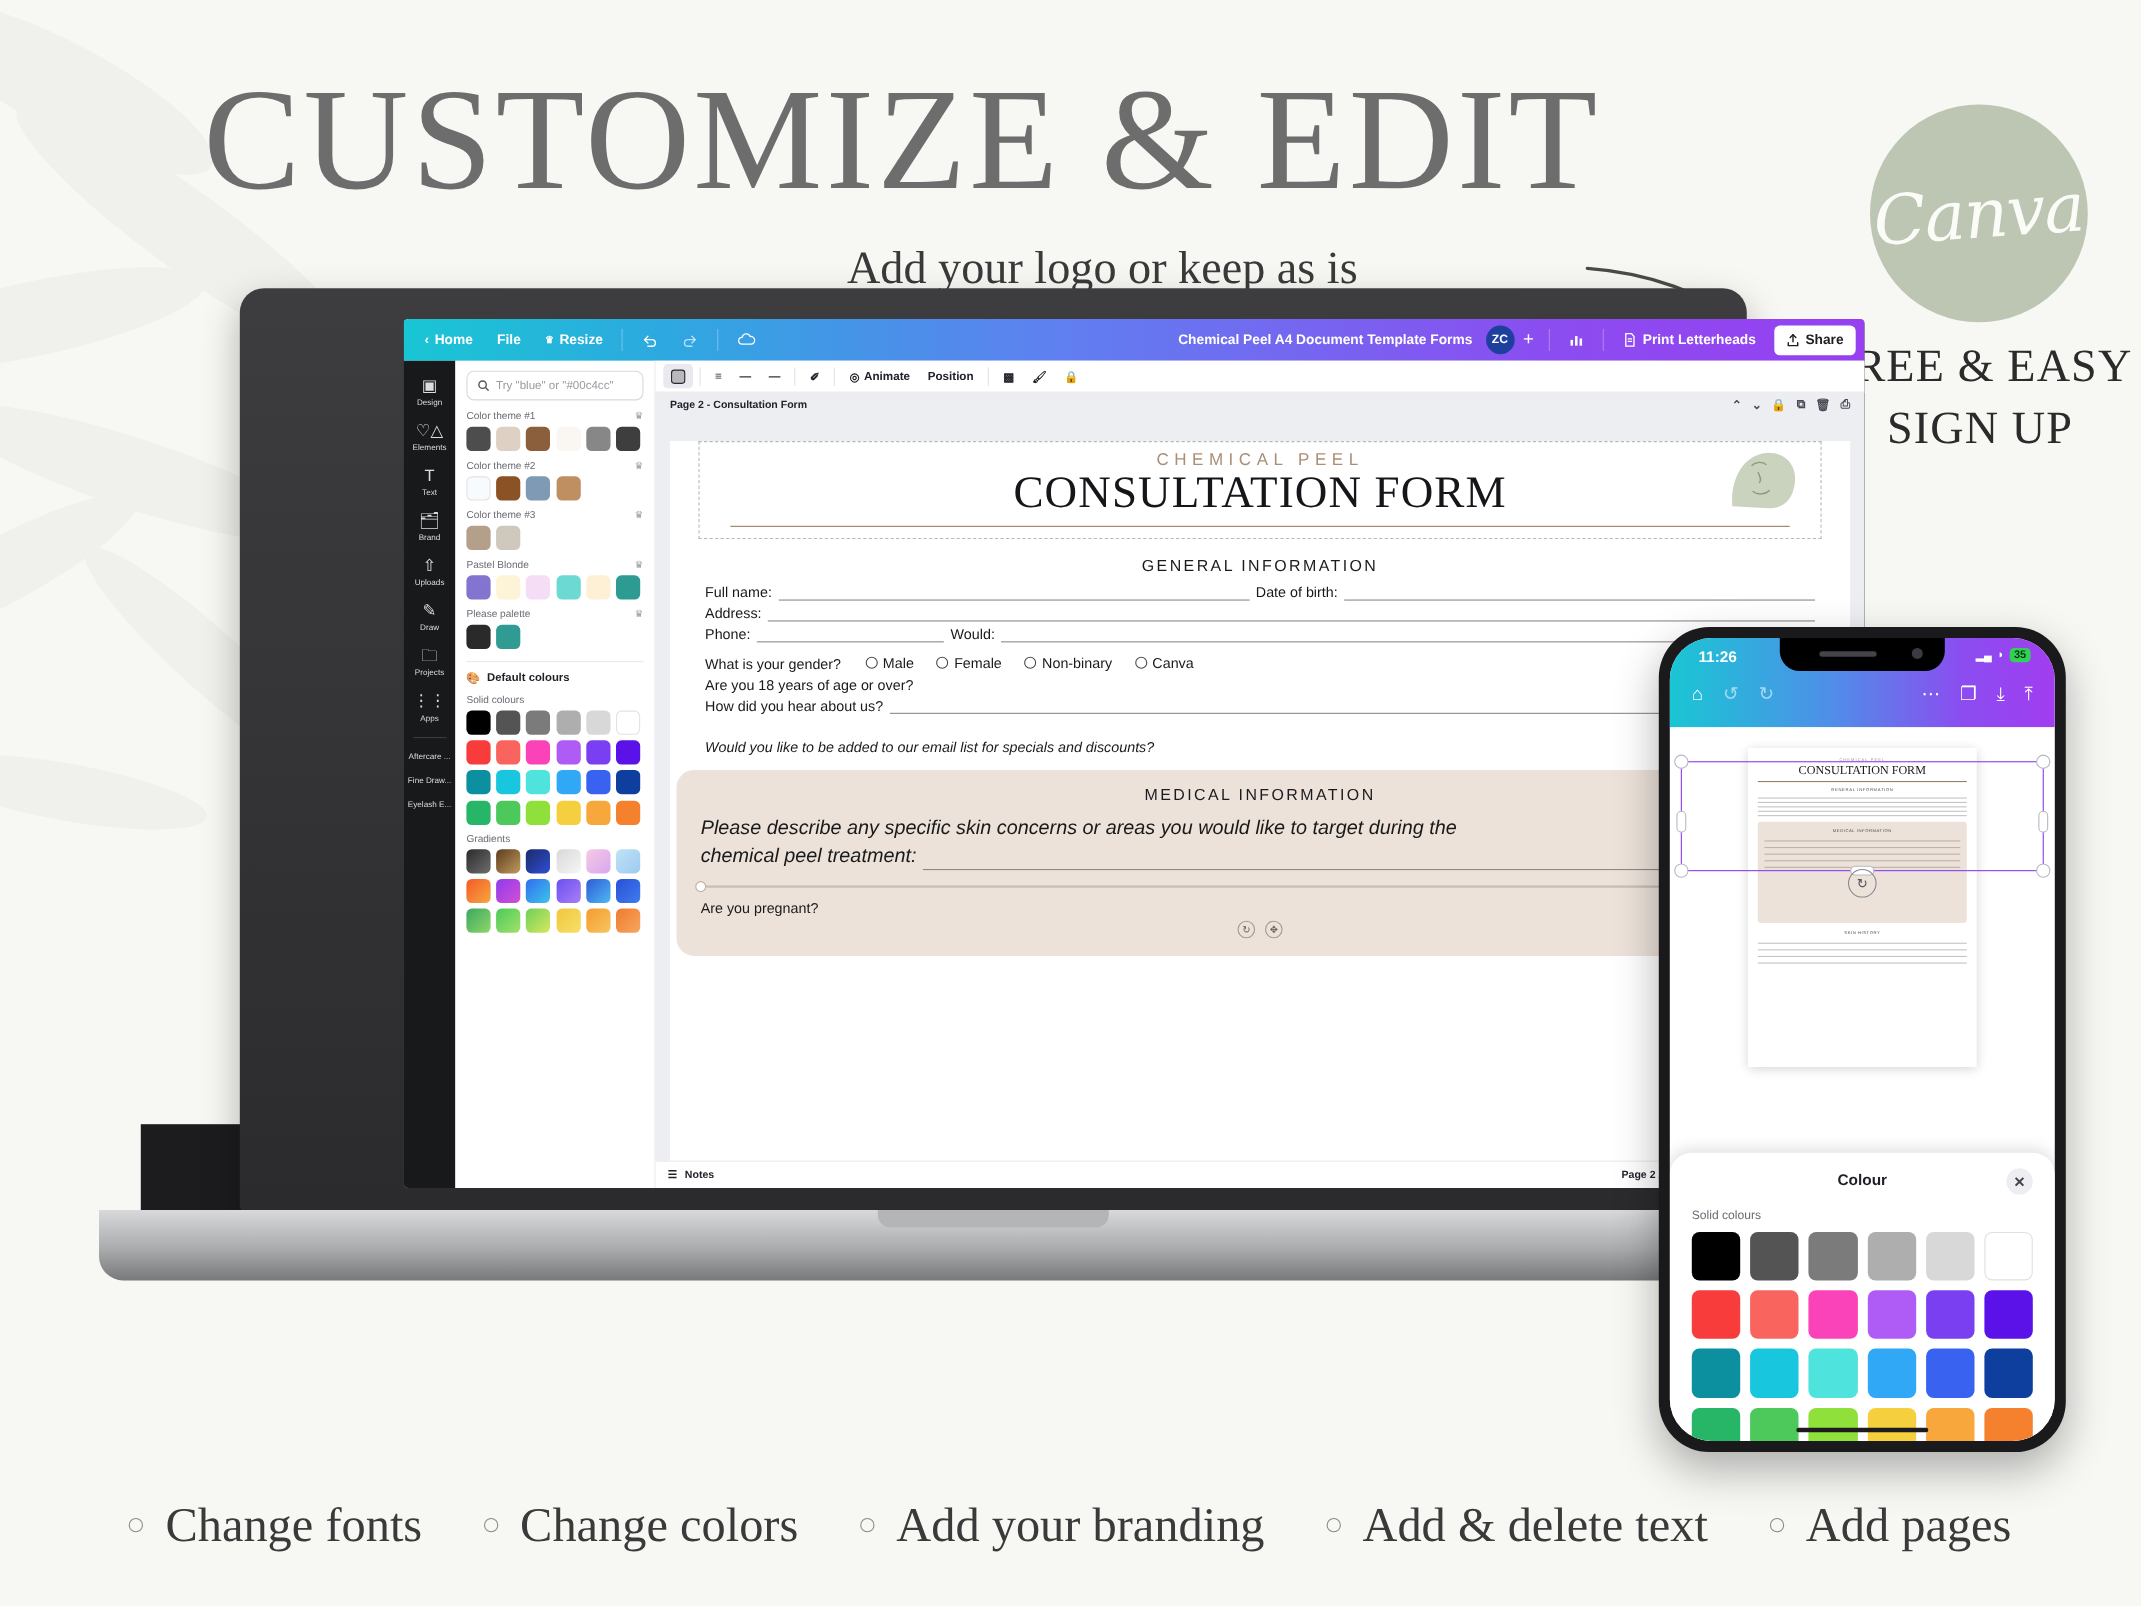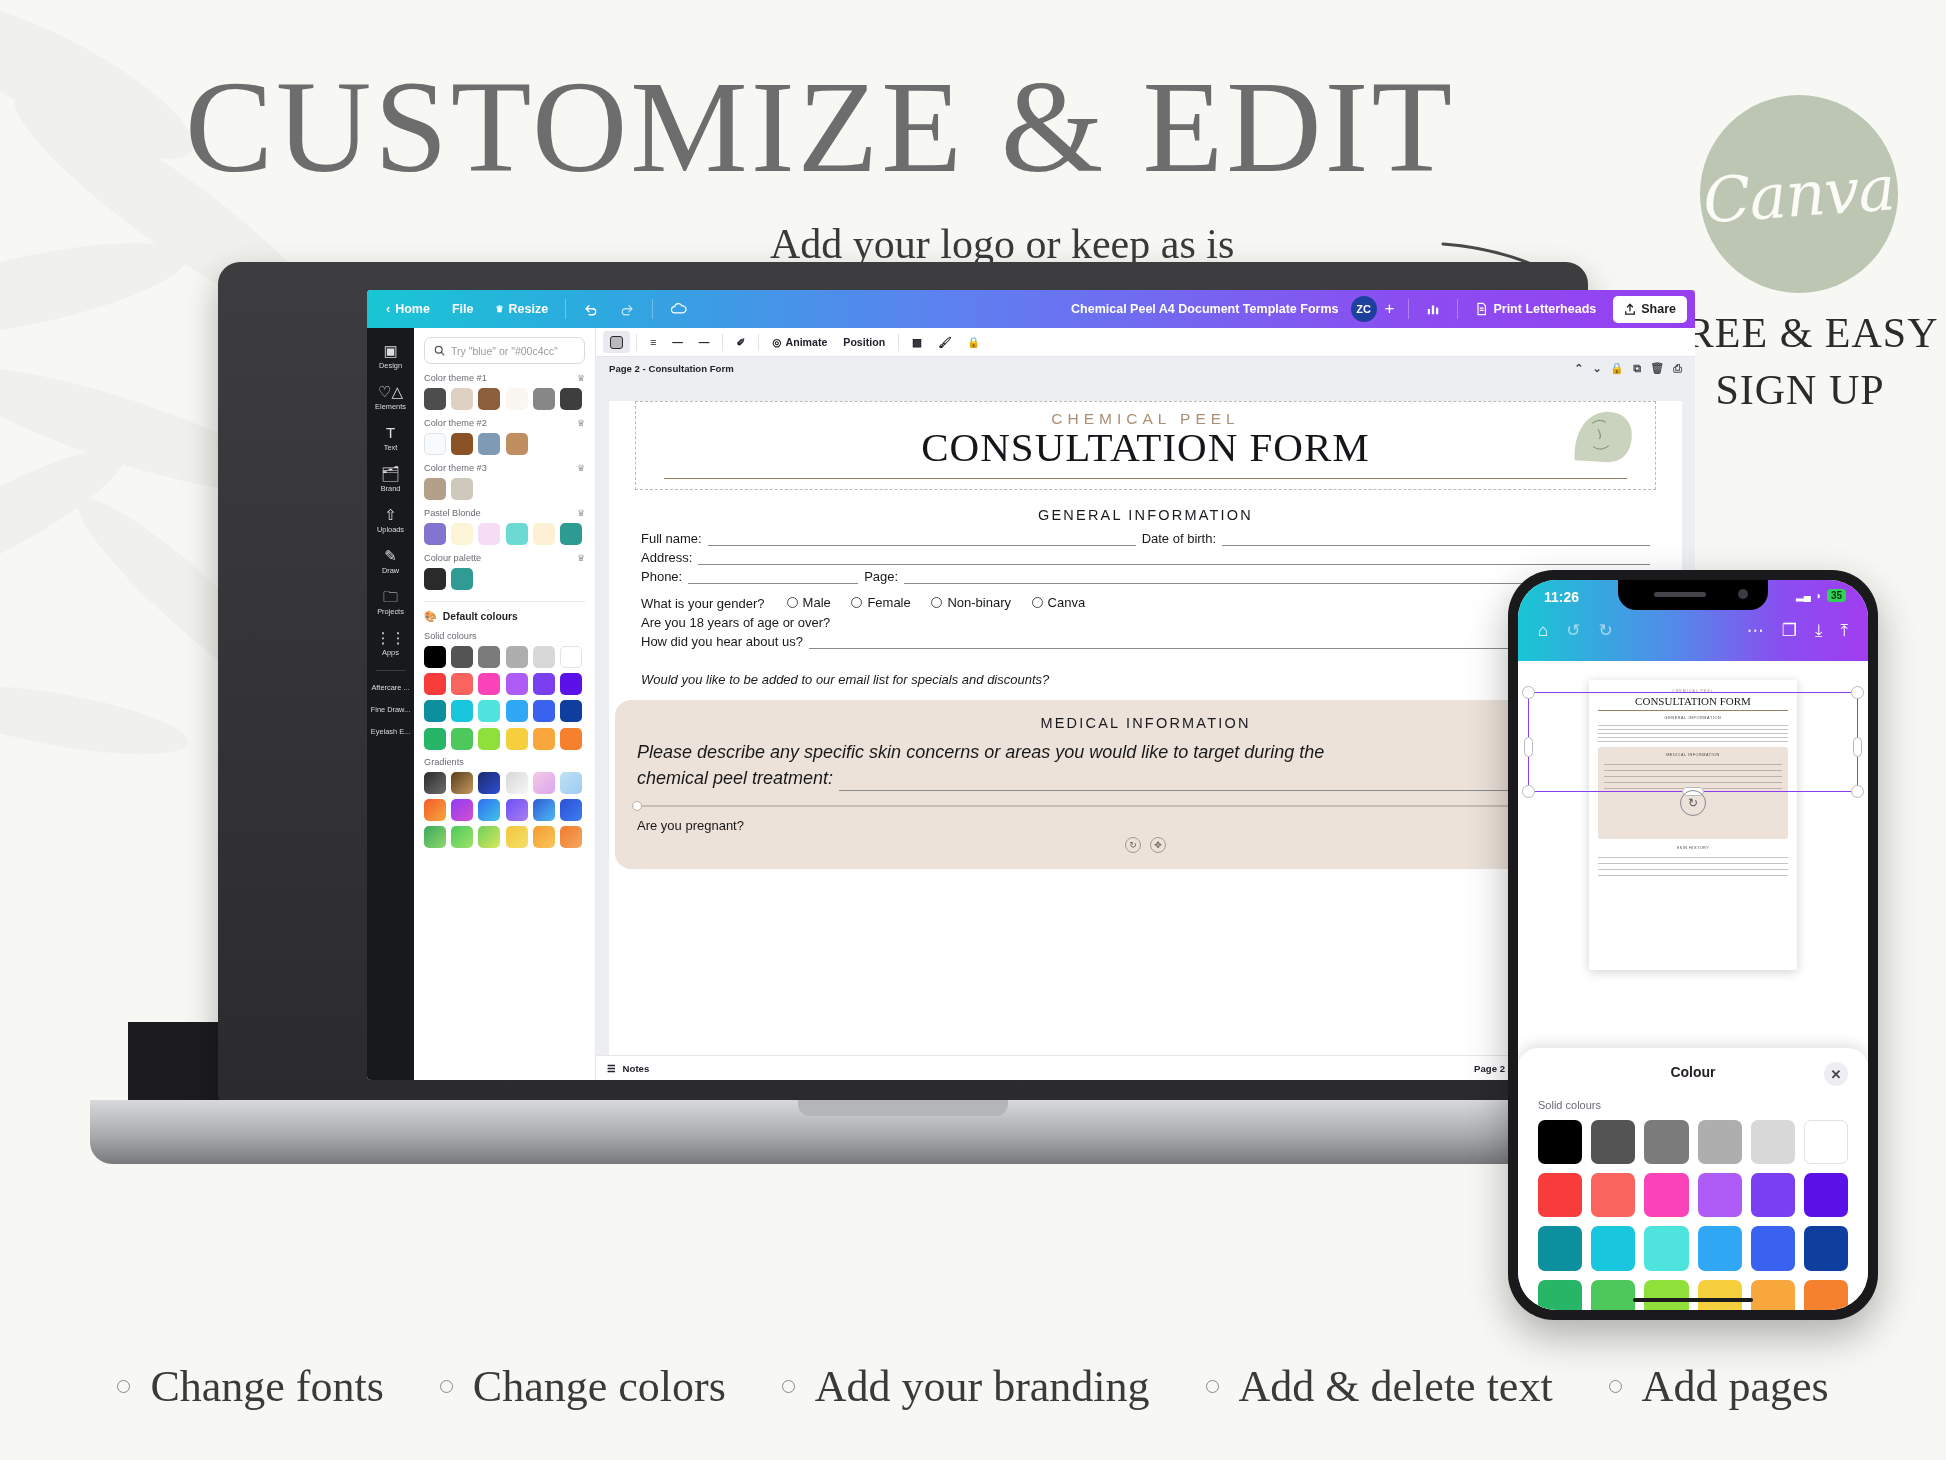--- a/index.html
+++ b/index.html
@@ -431,21 +431,21 @@
                 </div>
                 <div class="swrow">
                   <div class="sw" style="background: rgb(130, 116, 207);"></div>
                   <div class="sw" style="background: rgb(253, 243, 214);"></div>
                   <div class="sw" style="background: rgb(246, 221, 246);"></div>
                   <div class="sw" style="background: rgb(109, 217, 211);"></div>
                   <div class="sw" style="background: rgb(253, 240, 212);"></div>
                   <div class="sw" style="background: rgb(45, 155, 146);"></div>
                 </div>
                 <div class="grp-title">
-                  <span>Colour palette</span>
+                  <span>Please palette</span>
                   <span class="crown">♛</span>
                 </div>
                 <div class="swrow">
                   <div class="sw" style="background: rgb(42, 42, 42);"></div>
                   <div class="sw" style="background: rgb(47, 155, 146);"></div>
                 </div>
               </div>
 
             <div class="divline"></div>
             <div class="defhdr">
@@ -579,21 +579,21 @@
                     <span>Date of birth:</span>
                     <span class="fill"></span>
                   </div>
                   <div class="frow">
                     <span>Address:</span>
                     <span class="fill"></span>
                   </div>
                   <div class="frow">
                     <span>Phone:</span>
                     <span class="fill" style="max-width:170px"></span>
-                    <span>Page:</span>
+                    <span>Would:</span>
                     <span class="fill"></span>
                   </div>
 
                   <div class="frow" style="margin-top:11px">
                     <span>What is your gender?</span>
                     <span style="margin-left:16px">
                       <span class="opt">
                           <i class="radio"></i>
                           <span>Male</span>
                         </span>

